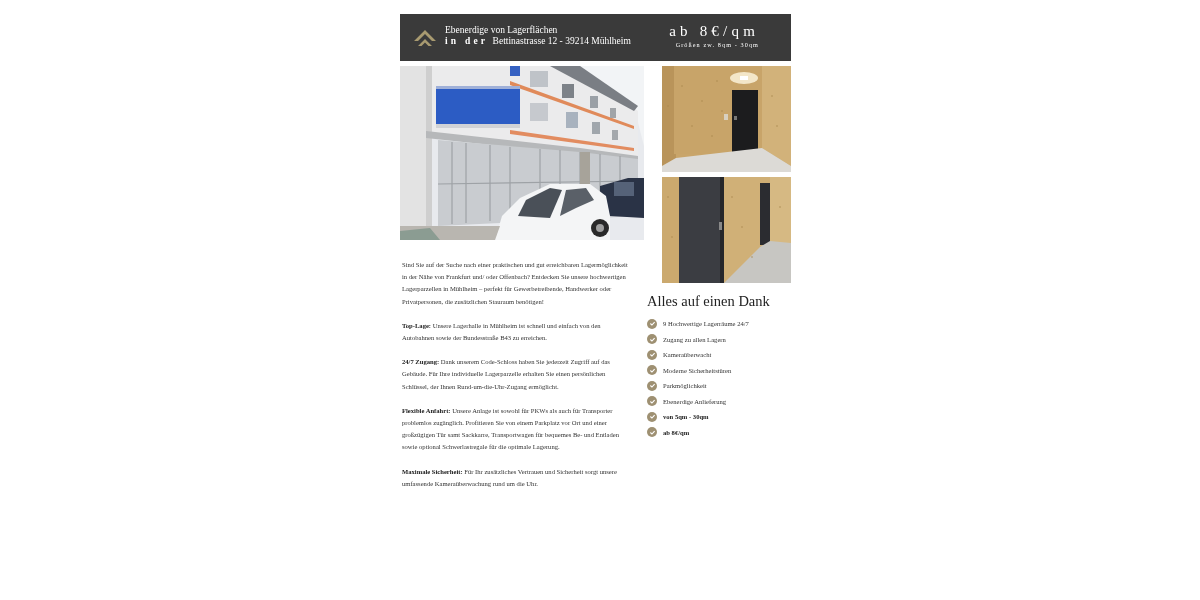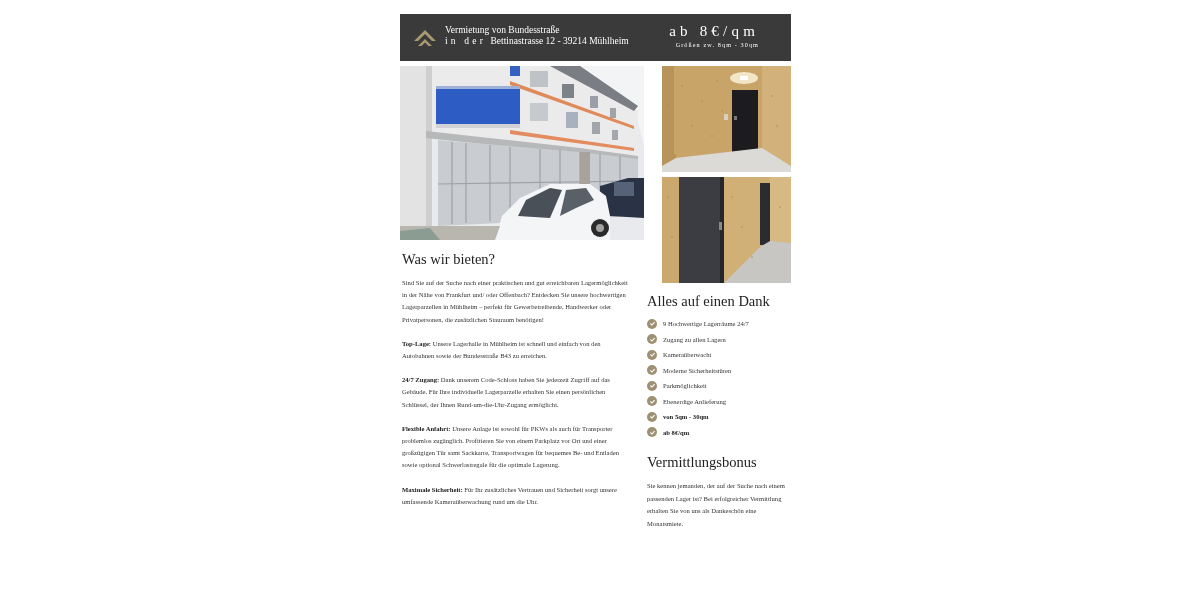--- a/index.html
+++ b/index.html
@@ -19,21 +19,21 @@
   .hdr-title {
     position: absolute; left: 45px; top: 11px;
     font-family: "Liberation Serif", serif; font-size: 9.5px; line-height: 11px;
     white-space: nowrap;
   }
   .hdr-address {
     position: absolute; left: 45px; top: 22px;
     font-family: "Liberation Serif", serif; font-size: 9.5px; line-height: 11px;
     white-space: nowrap;
   }
-  .hdr-address .spaced { letter-spacing: 3.2px; margin-right: 2px; }
+  .hdr-address .spaced { letter-spacing: 3.2px; margin-right: 2px; font-weight: bold; }
   .hdr-price {
     position: absolute; right: 32px; top: 9px;
     font-family: "Liberation Serif", serif; font-size: 15px; letter-spacing: 4.2px; line-height: 16px;
     white-space: nowrap;
   }
   .hdr-sizes {
     position: absolute; right: 32px; top: 27px;
     font-family: "Liberation Serif", serif; font-size: 6.2px; letter-spacing: 1.1px; line-height: 7px;
     white-space: nowrap;
   }
@@ -86,21 +86,21 @@
 <body>
 
 <div class="page">
 
   <div class="header">
     <svg class="logo" viewBox="0 0 26 22">
       <polygon points="2,14 13,3 24,14 20,14 13,7 6,14" fill="#a89a70"></polygon>
       <polygon points="6,19 13,12 20,19 16.5,19 13,15.5 9.5,19" fill="#a89a70"></polygon>
       <polygon points="2,14 6,14 6,19 2,19" fill="#a89a70" opacity="0.0"></polygon>
     </svg>
-    <div class="hdr-title">Vermietung von Bundesstraße</div>
+    <div class="hdr-title">Ebenerdige von Lagerflächen</div>
     <div class="hdr-address">
       <span class="spaced">in der</span>
       <span>Bettinastrasse 12  -  39214 Mühlheim</span>
     </div>
     <div class="hdr-price">ab 8€/qm</div>
     <div class="hdr-sizes">Größen zw. 8qm - 30qm</div>
   </div>
 
   <div class="photo photo-main">
     <svg width="244" height="174" viewBox="0 0 244 174">
@@ -214,21 +214,20 @@
           <circle cx="10" cy="60" r="1"></circle>
           <circle cx="70" cy="20" r="1"></circle>
         <circle cx="80" cy="50" r="1"></circle>
           <circle cx="90" cy="80" r="1"></circle>
           <circle cx="118" cy="30" r="1"></circle>
       </g>
     </svg>
   </div>
 
   <div class="col-left">
-    <h2 class="h2">Was wir bieten?</h2>
     <p class="p intro">Sind Sie auf der Suche nach einer praktischen und gut erreichbaren Lagermöglichkeit in der Nähe von Frankfurt und/ oder Offenbach? Entdecken Sie unsere hochwertigen Lagerparzellen in Mühlheim – perfekt für Gewerbetreibende, Handwerker oder Privatpersonen, die zusätzlichen Stauraum benötigen!</p>
 
     <p class="p blk">
       <b>Top-Lage:</b><span> Unsere Lagerhalle in Mühlheim ist schnell und einfach von den Autobahnen sowie der Bundesstraße B43 zu erreichen.</span>
     </p>
     <p class="p blk">
       <b>24/7 Zugang:</b><span> Dank unserem Code-Schloss haben Sie jederzeit Zugriff auf das Gebäude. Für Ihre individuelle Lagerparzelle erhalten Sie einen persönlichen Schlüssel, der Ihnen Rund-um-die-Uhr-Zugang ermöglicht.</span>
     </p>
     <p class="p blk">
       <b>Flexible Anfahrt:</b><span> Unsere Anlage ist sowohl für PKWs als auch für Transporter problemlos zugänglich. Profitieren Sie von einem Parkplatz vor Ort und einer großzügigen Tür samt Sackkarre, Transportwagen für bequemes Be- und Entladen sowie optional Schwerlastregale für die optimale Lagerung.</span>
@@ -301,18 +300,14 @@
         <span class="check">
             <svg viewBox="0 0 10 10">
               <path d="M2,5 L4.2,7.2 L8,3" stroke="#fff" stroke-width="1.6" fill="none"></path>
             </svg>
           </span>
         <span>ab 8€/qm</span>
       </li>
     </ul>
 
 
-    <div class="sec-bonus">
-      <h2 class="h2">Vermittlungsbonus</h2>
-      <p class="p bonus-text">Sie kennen jemanden, der auf der Suche nach einem passenden Lager ist? Bei erfolgreicher Vermittlung erhalten Sie von uns als Dankeschön eine Monatsmiete.</p>
-    </div>
   </div>
 </div>
 
 </body></html>

